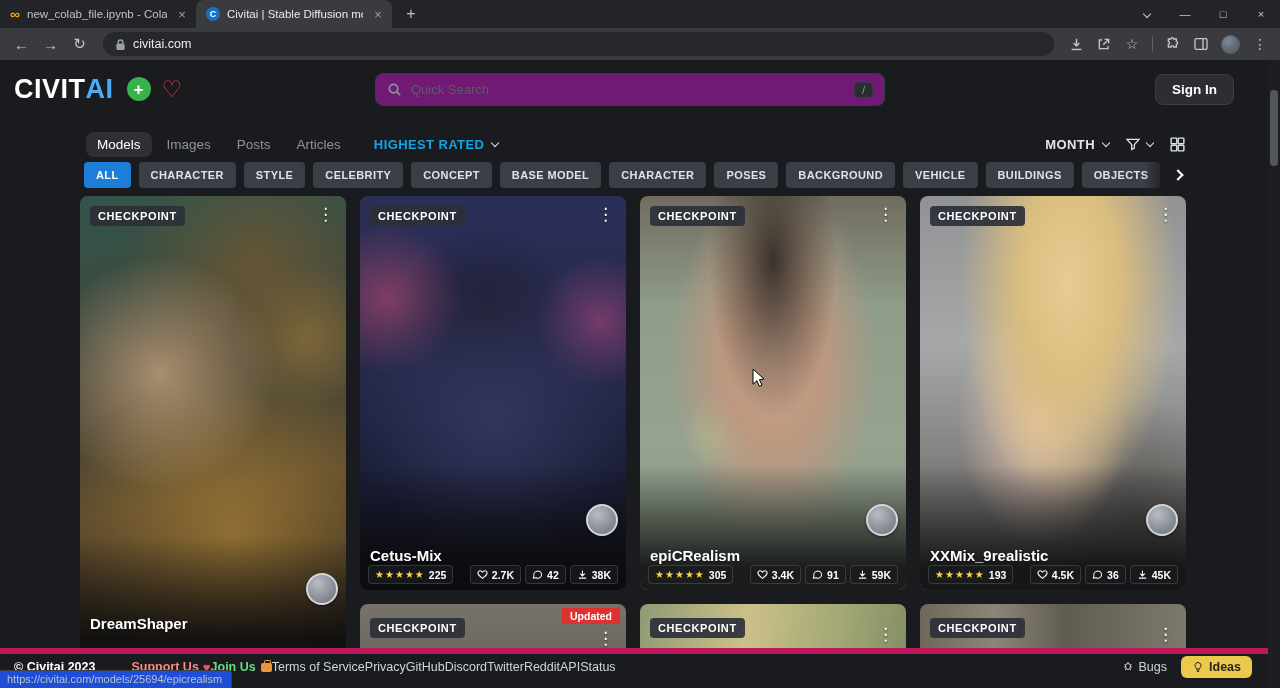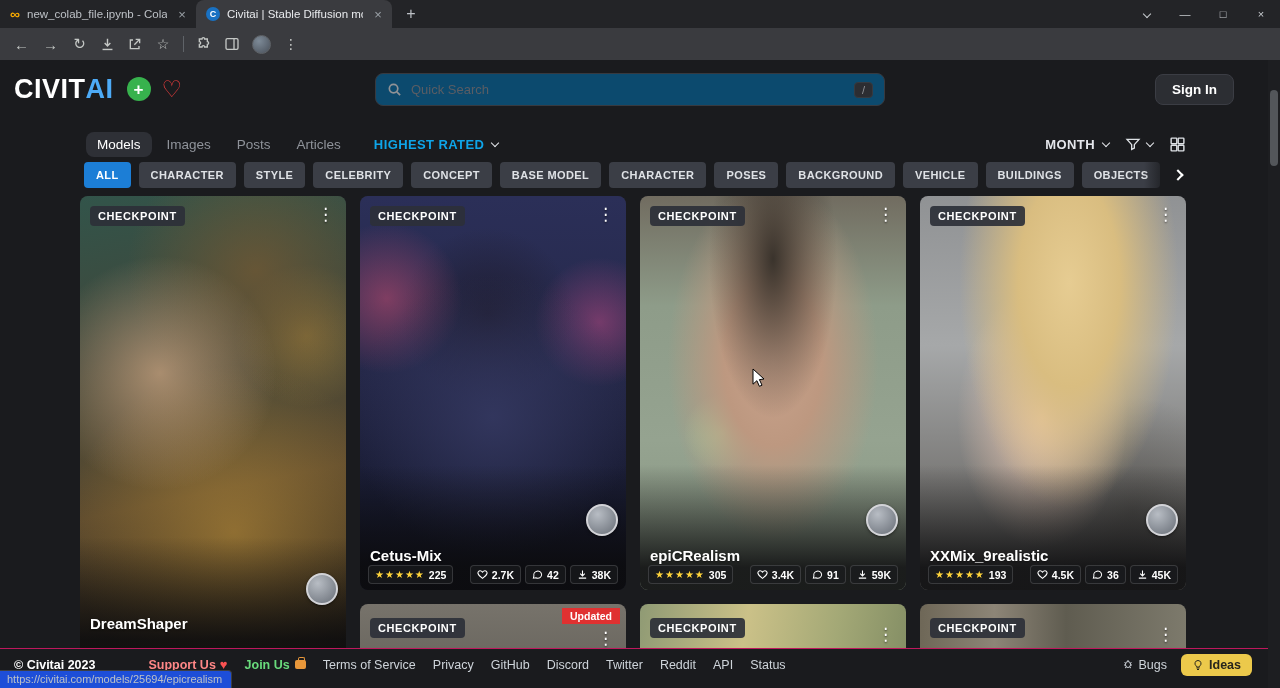--- a/index.html
+++ b/index.html
@@ -32,21 +32,21 @@
   .tb-ico { width: 24px; height: 24px; display: flex; align-items: center; justify-content: center; color: #c4c7c5; font-size: 14px; }
   .tb-divider { width: 1px; height: 16px; background: #5f6368; margin: 0 4px; }
   .avatar-chrome { width: 19px; height: 19px; border-radius: 50%; background: radial-gradient(circle at 35% 30%, #7d8a97, #49505a); border: 1px solid #5f6368; margin: 0 4px; }
 
   
   .site-header { position: absolute; top: 60px; left: 0; width: 100%; height: 58px; display: flex; align-items: center; padding: 0 14px; }
   .logo { font-size: 27px; font-weight: 900; color: #fff; letter-spacing: 0.5px; display: flex; align-items: center; }
   .logo .ai { color: #4dabf7; }
   .btn-plus { width: 24px; height: 24px; border-radius: 50%; background: #37b24d; color: #fff; font-size: 17px; font-weight: 700; display: flex; align-items: center; justify-content: center; margin-left: 13px; line-height: 1; }
   .heart-logo { color: #f03e3e; font-size: 23px; margin-left: 11px; font-weight: 700; line-height: 1; }
-  .search { position: absolute; left: 375px; top: 13px; width: 510px; height: 33px; background: #0c4a6e; border: 1px solid #373a40; border-radius: 8px; display: flex; align-items: center; padding: 0 11px; gap: 9px; }
+  .search { position: absolute; left: 375px; top: 13px; width: 510px; height: 33px; background: #701a75; border: 1px solid #373a40; border-radius: 8px; display: flex; align-items: center; padding: 0 11px; gap: 9px; }
   .search input { flex: 1; background: transparent; border: none; outline: none; color: #c1c2c5; font-size: 13px; font-family: inherit; }
   .search input::placeholder { color: #5a5d64; }
   .kbd { border: 1px solid #373a40; background: #2c2d32; color: #909296; border-radius: 4px; font-size: 11px; padding: 1px 7px; }
   .signin { position: absolute; right: 46px; top: 14px; height: 31px; padding: 0 16px; display: flex; align-items: center; background: #2c2e33; border: 1px solid #3b3d44; border-radius: 8px; color: #fff; font-size: 13.5px; font-weight: 600; }
 
   
   .nav-row { position: absolute; top: 129px; left: 86px; right: 94px; height: 30px; display: flex; align-items: center; gap: 4px; color: #8f939a; font-size: 13.5px; }
   .nav-tab { padding: 5px 11px; border-radius: 8px; }
   .nav-tab.active { background: #2e3036; color: #fff; font-weight: 500; }
   .sort { margin-left: 18px; color: #0ea5e9; font-weight: 700; font-size: 13px; letter-spacing: 0.4px; display: flex; align-items: center; gap: 8px; }
@@ -81,21 +81,21 @@
   .card.h1 .card-avatar { bottom: 57px; }
   .card-title { position: absolute; left: 10px; bottom: 26px; color: #fff; font-size: 15px; font-weight: 700; z-index: 2; text-shadow: 0 1px 2px rgba(0,0,0,0.5); }
   .card.h1 .card-title { bottom: 30px; }
   .card-stats { position: absolute; left: 8px; right: 8px; bottom: 6px; display: flex; align-items: center; gap: 4px; z-index: 2; }
   .pill { display: flex; align-items: center; gap: 4px; height: 19px; padding: 0 6px; background: rgba(26,27,30,0.65); border: 1px solid rgba(255,255,255,0.14); border-radius: 4px; color: #fff; font-size: 10.5px; font-weight: 700; }
   .stars { color: #ffd43b; font-size: 10px; letter-spacing: 1px; line-height: 1; }
   .stats-right { margin-left: auto; display: flex; gap: 4px; }
   .pill svg { display: block; }
 
   
-  .footer { position: absolute; left: 0; bottom: 0; width: 100%; height: 40px; background: #1a1b1e; border-top: 1px solid #be185d; display: flex; align-items: center; padding: 0 28px 8px 14px; gap: 17px; z-index: 5; font-size: 12.5px; color: #ced4da; }
+  .footer { position: absolute; left: 0; bottom: 0; width: 100%; height: 40px; background: #1a1b1e; border-top: 6px solid #be185d; display: flex; align-items: center; padding: 0 28px 8px 14px; z-index: 5; font-size: 12.5px; color: #ced4da; }
   .f-copy { color: #fff; font-weight: 700; }
   .f-support { color: #ff8787; font-weight: 600; display: flex; align-items: center; gap: 4px; margin-left: 36px; }
   .f-heart { color: #fa5252; font-size: 13px; line-height: 1; }
   .f-join { color: #69db7c; font-weight: 600; display: flex; align-items: center; gap: 5px; }
   .briefcase { width: 11px; height: 9px; background: #e8973a; border-radius: 2px; position: relative; display: inline-block; }
   .briefcase::before { content: ""; position: absolute; top: -3px; left: 3px; width: 5px; height: 3px; border: 1.5px solid #e8973a; border-bottom: none; border-radius: 2px 2px 0 0; }
   .f-link { color: #ced4da; }
   .f-right { margin-left: auto; display: flex; align-items: center; gap: 14px; }
   .f-bugs { display: flex; gap: 5px; color: #ced4da; }
   .f-ideas { display: flex; align-items: center; gap: 5px; background: #ecc94b; color: #26251c; font-weight: 700; padding: 4px 11px; border-radius: 6px; }
@@ -128,20 +128,27 @@
     <div class="win-btn">—</div>
     <div class="win-btn">□</div>
     <div class="win-btn">×</div>
   </div>
 </div>
 
 <div class="toolbar">
   <div class="tb-btn">←</div>
   <div class="tb-btn">→</div>
   <div class="tb-btn">↻</div>
+  <div class="omnibox">
+    <svg width="11" height="13" viewBox="0 0 12 14">
+        <rect x="1.5" y="6" width="9" height="7" rx="1.5" fill="#9aa0a6"></rect>
+        <path d="M3.5 6V4.5a2.5 2.5 0 0 1 5 0V6" fill="none" stroke="#9aa0a6" stroke-width="1.6"></path>
+      </svg>
+    <span class="url-text">civitai.com</span>
+  </div>
   <div class="tb-right">
     <div class="tb-ico">
         <svg width="17" height="17" viewBox="0 0 24 24" fill="none" stroke="#c4c7c5" stroke-width="2">
           <path d="M12 4v9M8 10l4 4 4-4"></path>
           <path d="M5 19h14"></path>
         </svg>
       </div>
     <div class="tb-ico">
         <svg width="16" height="16" viewBox="0 0 24 24" fill="none" stroke="#c4c7c5" stroke-width="2">
           <path d="M9 6H5v13h13v-4"></path>

